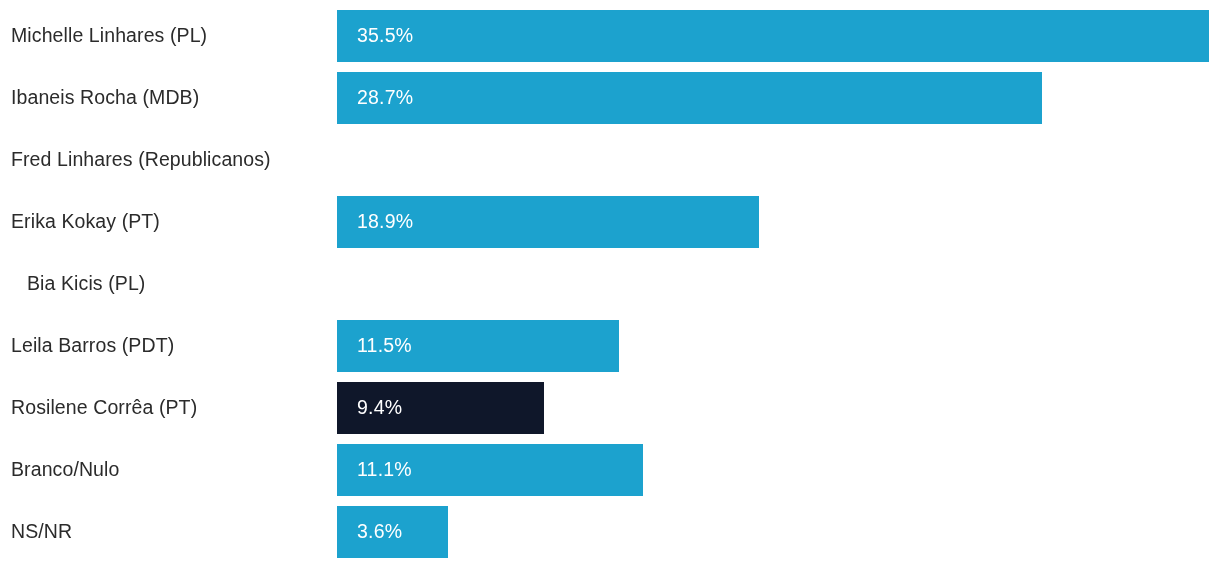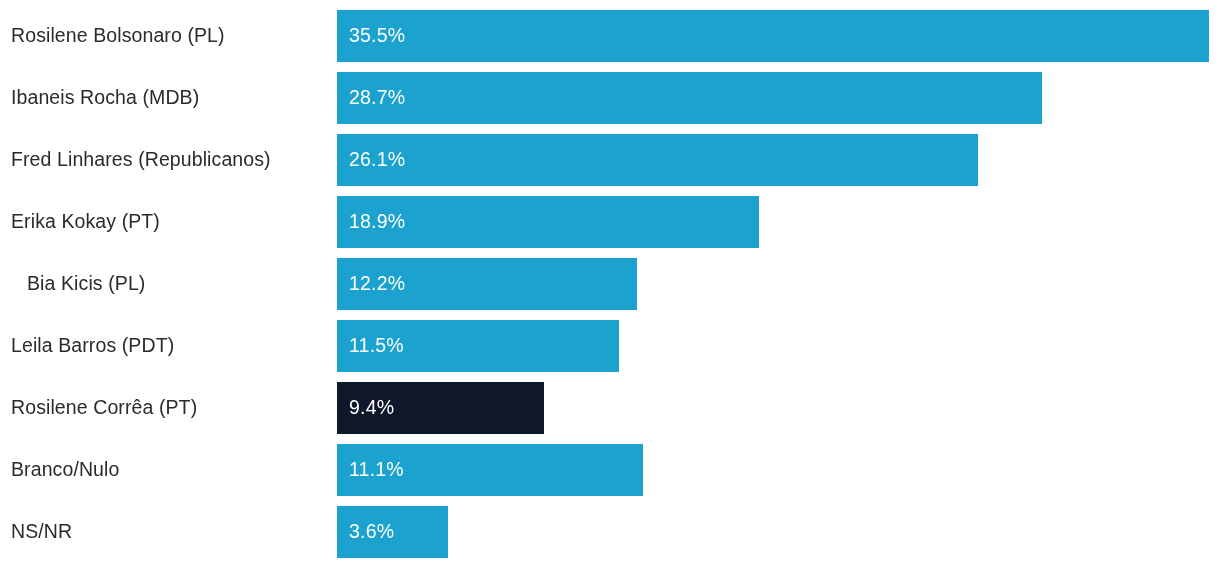--- a/index.html
+++ b/index.html
@@ -55,79 +55,69 @@
     top: 0;
     right: 0;
     height: 52px;
   }
   .bar {
     height: 52px;
     background: #1ca2ce;
     display: flex;
     align-items: center;
     box-sizing: border-box;
-    padding-left: 12px;
+    padding-left: 20px;
     min-width: 2px;
   }
   .bar-value {
     color: #ffffff;
     font-size: 19.5px;
     line-height: 1;
     white-space: nowrap;
     letter-spacing: 0.2px;
   }
 </style>
 </head>
 <body>
 
 <div id="chart-root" style="background: rgb(255, 255, 255);">
   <div class="rows">
   <div class="row">
-    <div class="cat-label" style="color: rgb(43, 43, 43);">Rosilene Bolsonaro (PL)</div>
+    <div class="cat-label" style="color: rgb(43, 43, 43);">Michelle Linhares (PL)</div>
     <div class="bar-track">
       <div class="bar" style="width: 872px; background: rgb(28, 162, 206);">
         <span class="bar-value" style="color: rgb(255, 255, 255);">35.5%</span>
       </div>
     </div>
   </div>
 
   <div class="row">
     <div class="cat-label" style="color: rgb(43, 43, 43);">Ibaneis Rocha (MDB)</div>
     <div class="bar-track">
       <div class="bar" style="width: 704.969px; background: rgb(28, 162, 206);">
         <span class="bar-value" style="color: rgb(255, 255, 255);">28.7%</span>
       </div>
     </div>
   </div>
 
   <div class="row">
     <div class="cat-label" style="color: rgb(43, 43, 43);">Fred Linhares (Republicanos)</div>
-    <div class="bar-track">
-      <div class="bar" style="width: 641.104px; background: rgb(28, 162, 206);">
-        <span class="bar-value" style="color: rgb(255, 255, 255);">26.1%</span>
-      </div>
-    </div>
   </div>
 
   <div class="row">
     <div class="cat-label" style="color: rgb(43, 43, 43);">Erika Kokay (PT)</div>
     <div class="bar-track">
       <div class="bar" style="width: 422px; background: rgb(28, 162, 206);">
         <span class="bar-value" style="color: rgb(255, 255, 255);">18.9%</span>
       </div>
     </div>
   </div>
 
   <div class="row">
     <div class="cat-label" style="color: rgb(43, 43, 43); margin-left: 16px;">Bia Kicis (PL)</div>
-    <div class="bar-track">
-      <div class="bar" style="width: 299.673px; background: rgb(28, 162, 206);">
-        <span class="bar-value" style="color: rgb(255, 255, 255);">12.2%</span>
-      </div>
-    </div>
   </div>
 
   <div class="row">
     <div class="cat-label" style="color: rgb(43, 43, 43);">Leila Barros (PDT)</div>
     <div class="bar-track">
       <div class="bar" style="width: 282.479px; background: rgb(28, 162, 206);">
         <span class="bar-value" style="color: rgb(255, 255, 255);">11.5%</span>
       </div>
     </div>
   </div>

